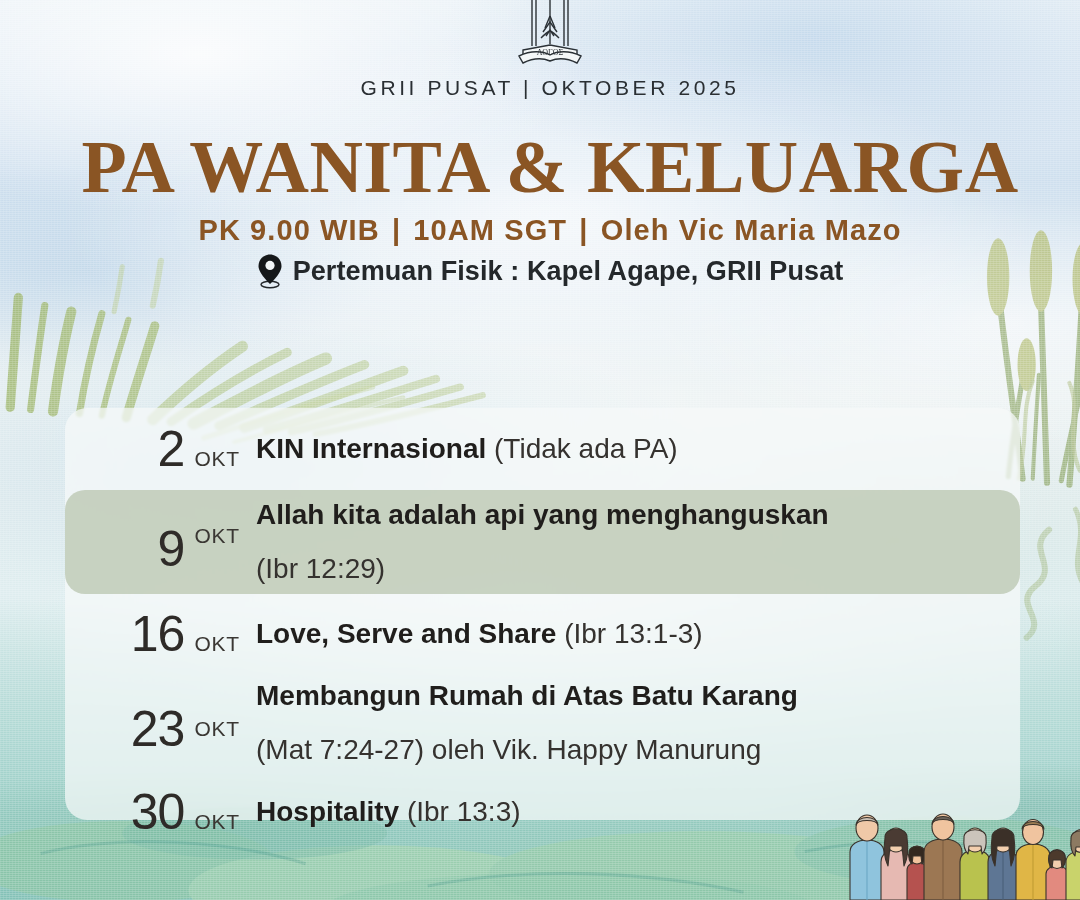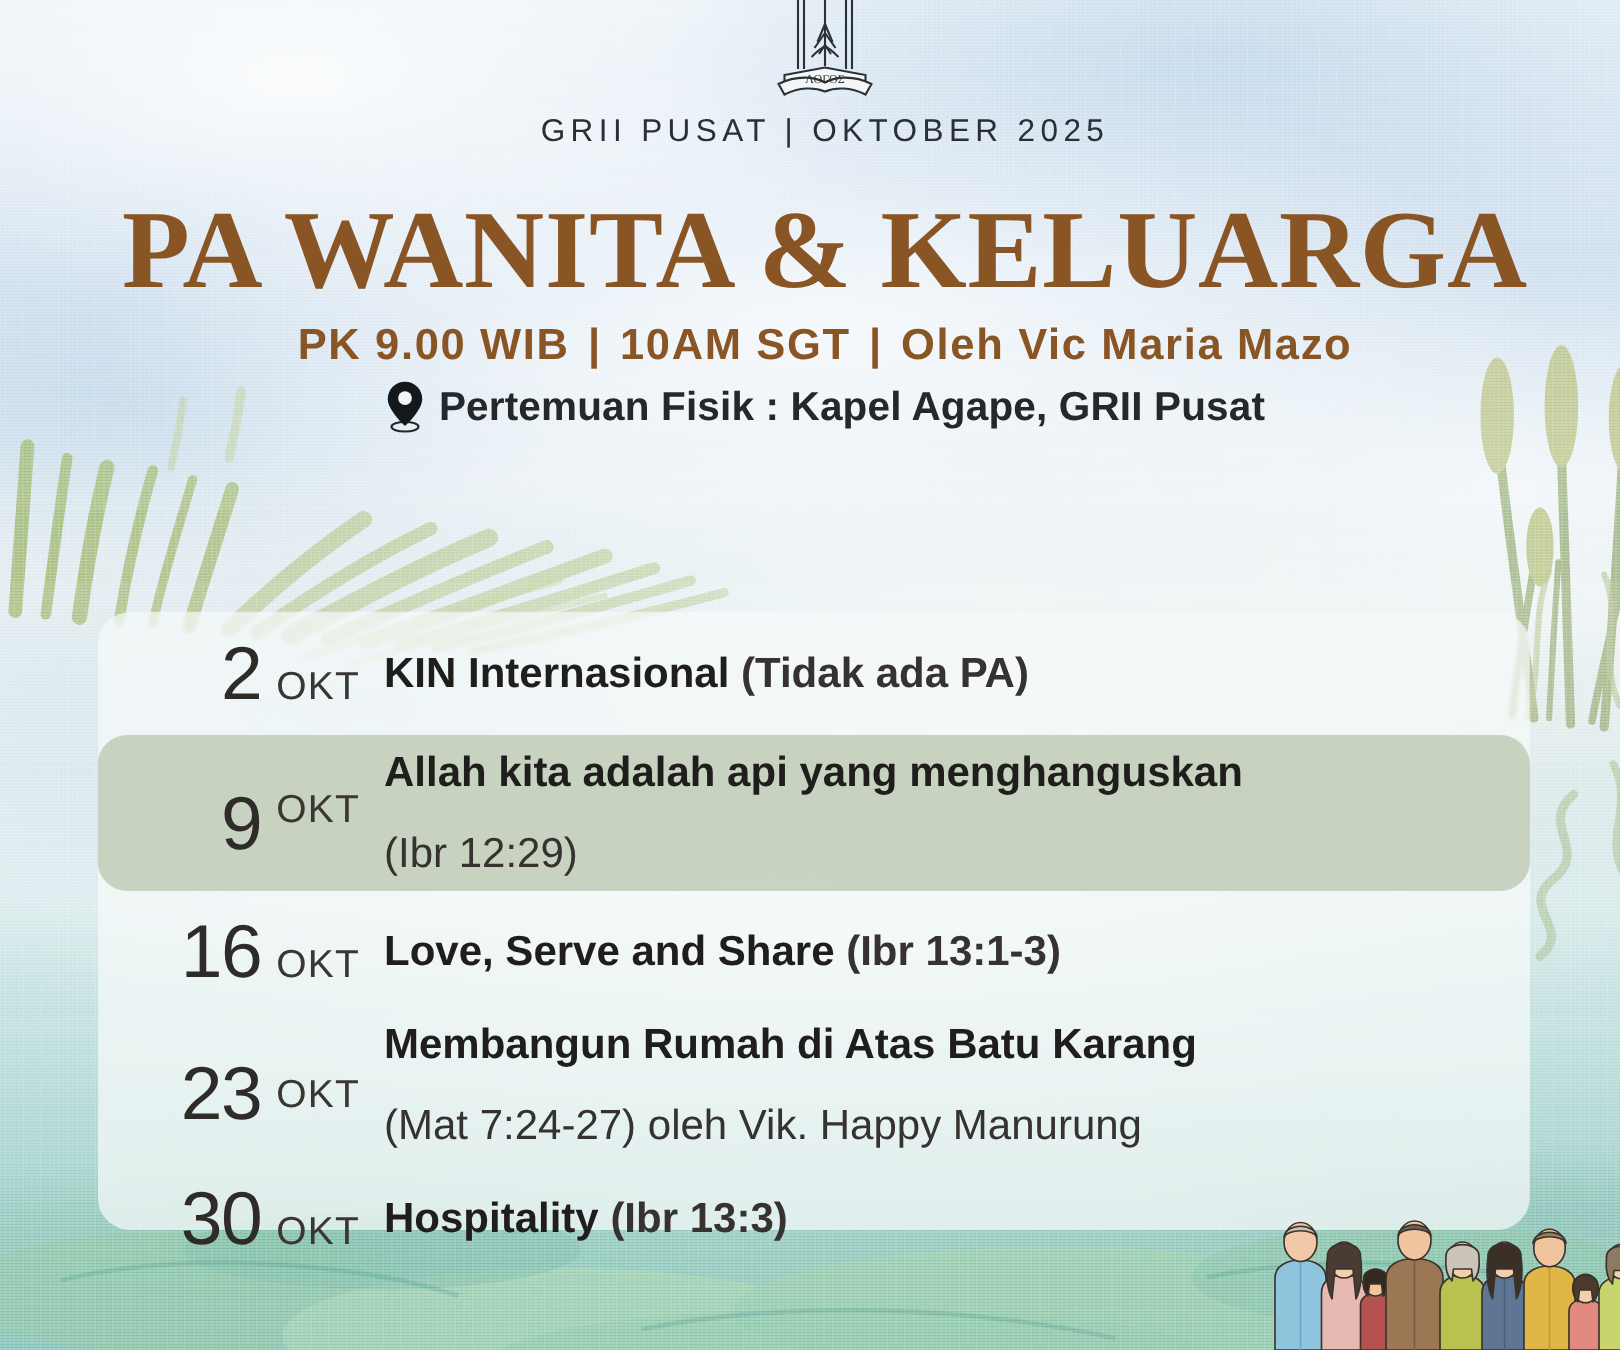--- a/index.html
+++ b/index.html
@@ -124,28 +124,28 @@
   .day{
     flex:0 0 175px;
     display:flex;align-items:baseline;justify-content:flex-end;
     gap:10px;padding-right:16px;
   }
   .daynum{
     font-size:50px;font-weight:300;color:#2e2b28;line-height:1;
     letter-spacing:-1px;
   }
   .daymon{
-    font-size:26px;font-weight:300;color:#3a3733;letter-spacing:.8px;
+    font-size:21px;font-weight:300;color:#3a3733;letter-spacing:.8px;
   }
   .topic{
     flex:1 1 auto;padding-right:18px;
     font-size:28px;color:#201e1c;line-height:1.16;
   }
   .topic b{font-weight:700;}
-  .topic .ref{font-weight:700;color:#35322f;}
+  .topic .ref{font-weight:400;color:#35322f;}
   .topic .ln2{display:block;font-weight:400;color:#35322f;margin-top:21px;}
 
   
   .row-1{height:74px;}
   .row-2{height:96px;align-items:center;}
   .row-3{height:72px;}
   .row-4{height:90px;}
   .row-5{height:72px;}
 
   .row-2 .day{align-items:flex-start;padding-top:14px;}

